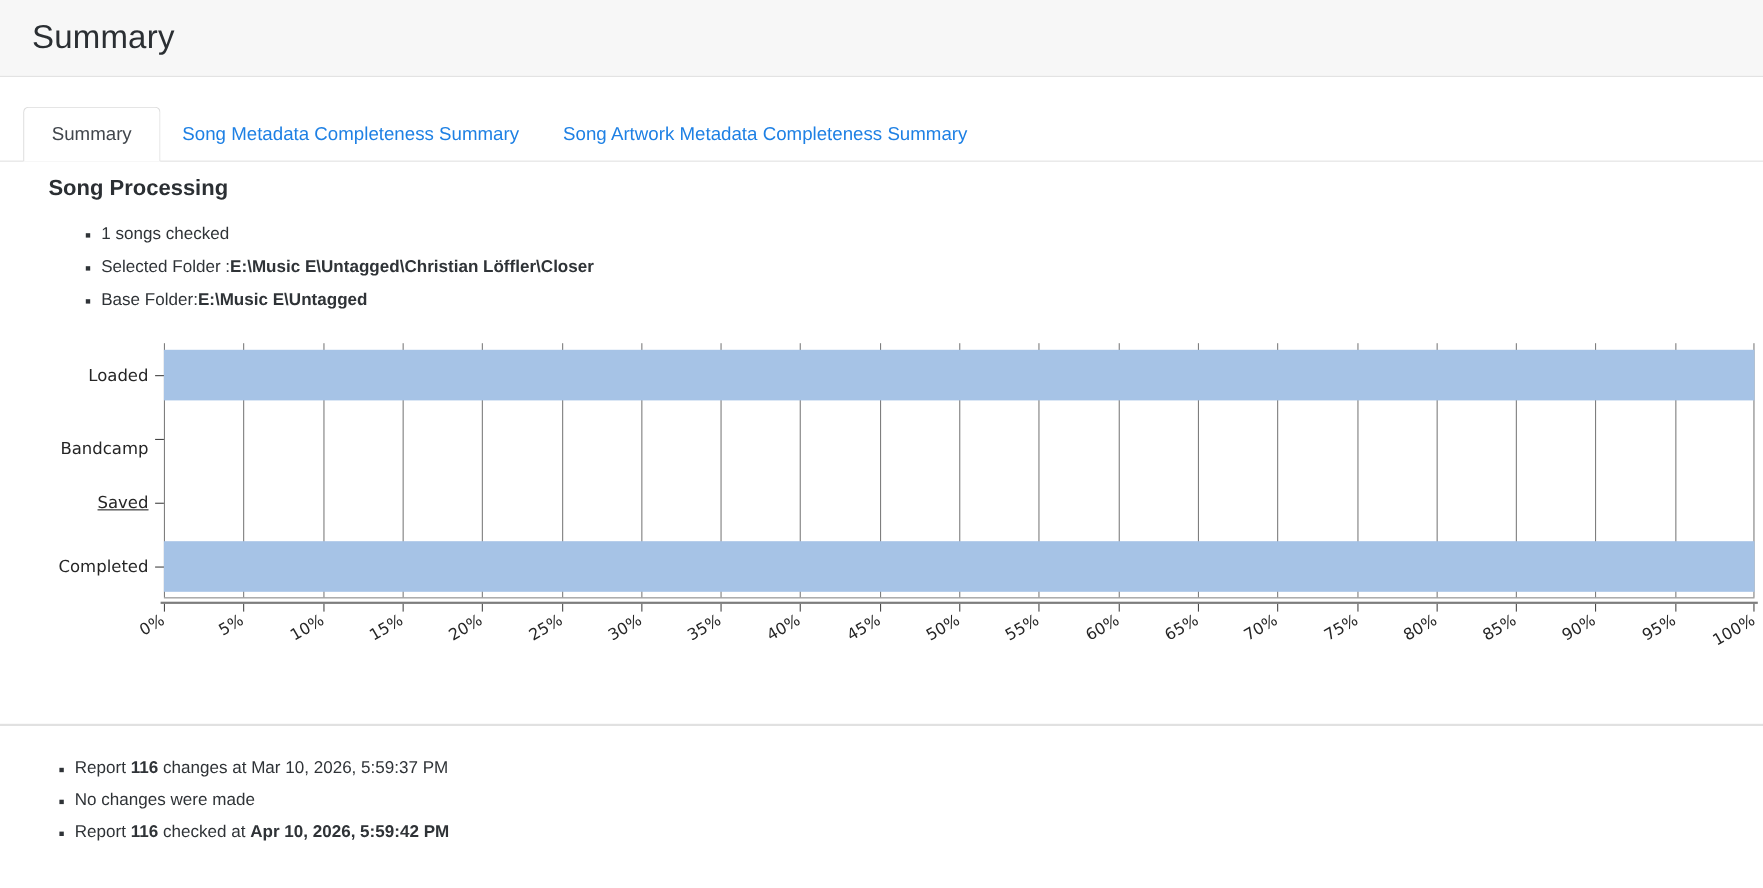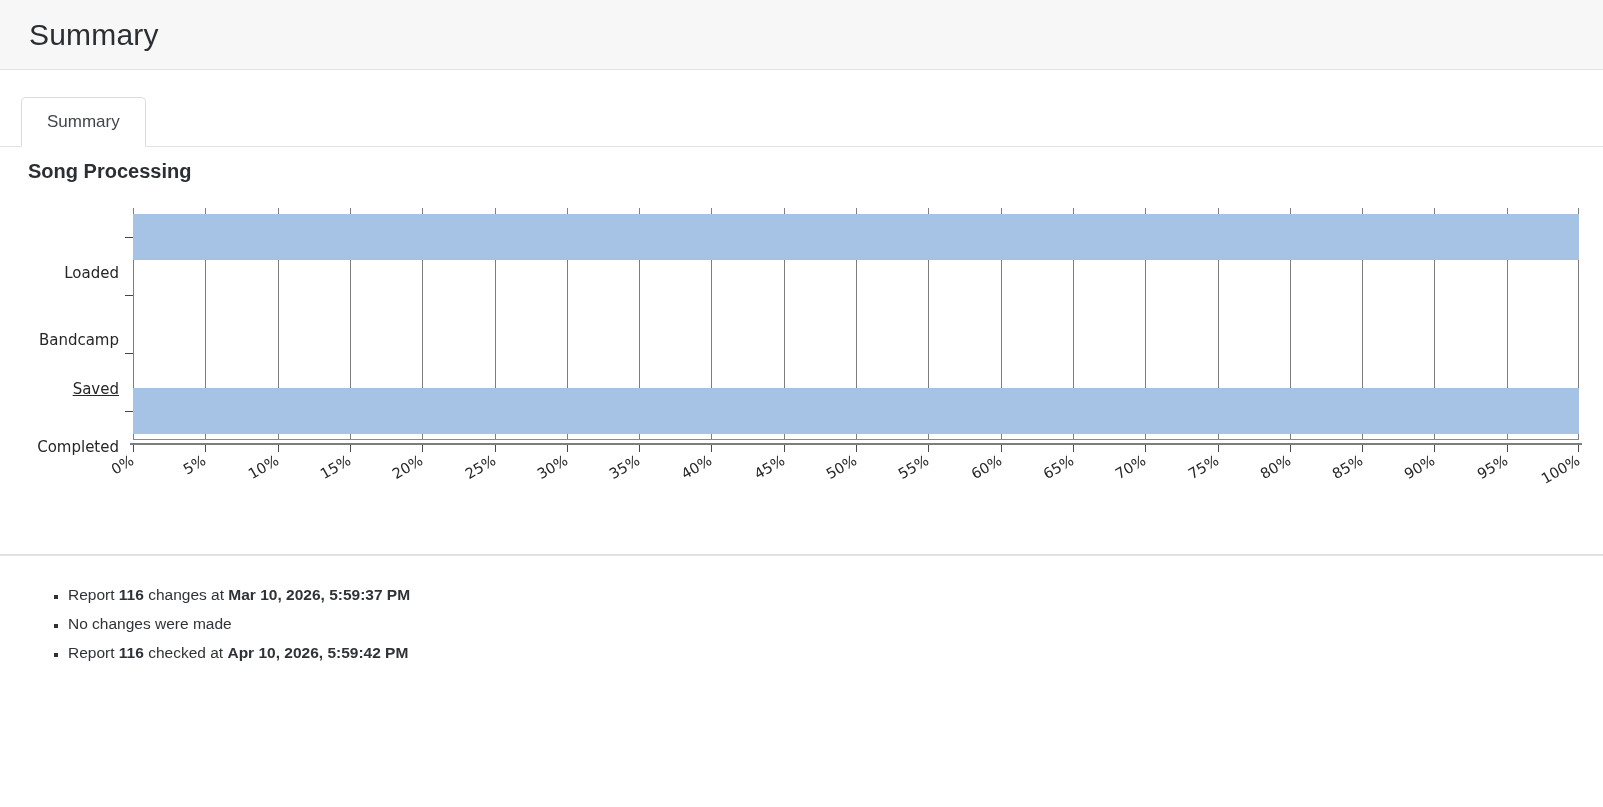--- a/index.html
+++ b/index.html
@@ -30,21 +30,21 @@
     white-space: nowrap;
   }
   .tab.active {
     padding: 0 25px; color: #41464c; background: #ffffff;
     border: 1px solid #dcdcdc; border-bottom: 1px solid #ffffff;
     border-radius: 5px 5px 0 0; margin-bottom: -1px; position: relative;
   }
   .tab.link { padding: 0 20px; color: #1e80e4; }
 
   
-  .content { padding-left: 28px; }
+  .content { padding-left: 44px; }
   .section-title {
     margin: 11px 0 0 0; font-size: 20px; font-weight: 600; color: #2b2f33;
     line-height: 26px;
   }
   ul.bullet-list {
     margin: 14px 0 0 0; padding-left: 48px; list-style: square;
     font-size: 15.5px; line-height: 30px; color: #2f3337;
   }
   ul.bullet-list li::marker { font-size: 12px; color: #2f3337; }
 
@@ -61,21 +61,20 @@
   .gridline {
     position: absolute; top: 0; bottom: 0; width: 1px; background: #7e7e7e;
   }
   .bar {
     position: absolute; left: 0; height: 46px;
   }
   .cat-label {
     position: absolute; right: calc(100% + 14px); width: 120px;
     text-align: right; font-size: 15px; color: #262626; line-height: 20px;
     white-space: nowrap;
-    margin-top: 36px;
   }
   .cat-tick {
     position: absolute; left: -8px; width: 8px; height: 1px; background: #444;
   }
   .axis-line {
     position: absolute; left: -3px; right: -3px; top: 235px; height: 2px;
     background: #7d7d7d;
   }
   .xtick {
     position: absolute; top: 237px; width: 1px; height: 7px; background: #4a4a4a;
@@ -97,25 +96,32 @@
 </style>
 </head>
 <body>
 
 <header class="page-header">
   <div class="page-title">Summary</div>
 </header>
 
 <nav class="tabs-row">
   <div class="tab active">Summary</div>
+  <div class="tab link">Song Metadata Completeness Summary</div>
+  <div class="tab link">Song Artwork Metadata Completeness Summary</div>
 </nav>
 
 <main class="content">
   <h2 class="section-title">Song Processing</h2>
 
+  <ul class="bullet-list">
+    <li><span>1 songs checked</span></li>
+    <li><span>Selected Folder :</span><span style="font-weight: 700;">E:\Music E\Untagged\Christian Löffler\Closer</span></li>
+    <li><span>Base Folder:</span><span style="font-weight: 700;">E:\Music E\Untagged</span></li>
+  </ul>
 
   <div class="chart">
     <div class="plot">
         <div class="gridline" style="left: calc(0% + 0px);"></div>
         <div class="gridline" style="left: calc(5% + 0px);"></div>
         <div class="gridline" style="left: calc(10% + 0px);"></div>
         <div class="gridline" style="left: calc(15% + 0px);"></div>
         <div class="gridline" style="left: calc(20% + 0px);"></div>
         <div class="gridline" style="left: calc(25% + 0px);"></div>
         <div class="gridline" style="left: calc(30% + 0px);"></div>
@@ -189,17 +195,17 @@
       <div class="cat-tick" style="top: 145px;"></div>
       <div class="cat-label" style="top: 193px;">Completed</div>
       <div class="cat-tick" style="top: 203px;"></div>
     </div>
 </main>
 
 <div class="divider"></div>
 
 <footer class="footer">
   <ul class="bullet-list">
-    <li><span>Report </span><span style="font-weight: 700;">116</span><span> changes at </span><span style="font-weight: 700;">Mar 10, 2026, 5:59:37 PM</span></li>
+    <li><span>Report </span><span style="font-weight: 700;">116</span><span> changes at </span><span style="font-weight: 400;">Mar 10, 2026, 5:59:37 PM</span></li>
     <li><span>No changes were made</span></li>
     <li><span>Report </span><span style="font-weight: 700;">116</span><span> checked at </span><span style="font-weight: 700;">Apr 10, 2026, 5:59:42 PM</span></li>
   </ul>
 </footer>
 
 </body></html>

